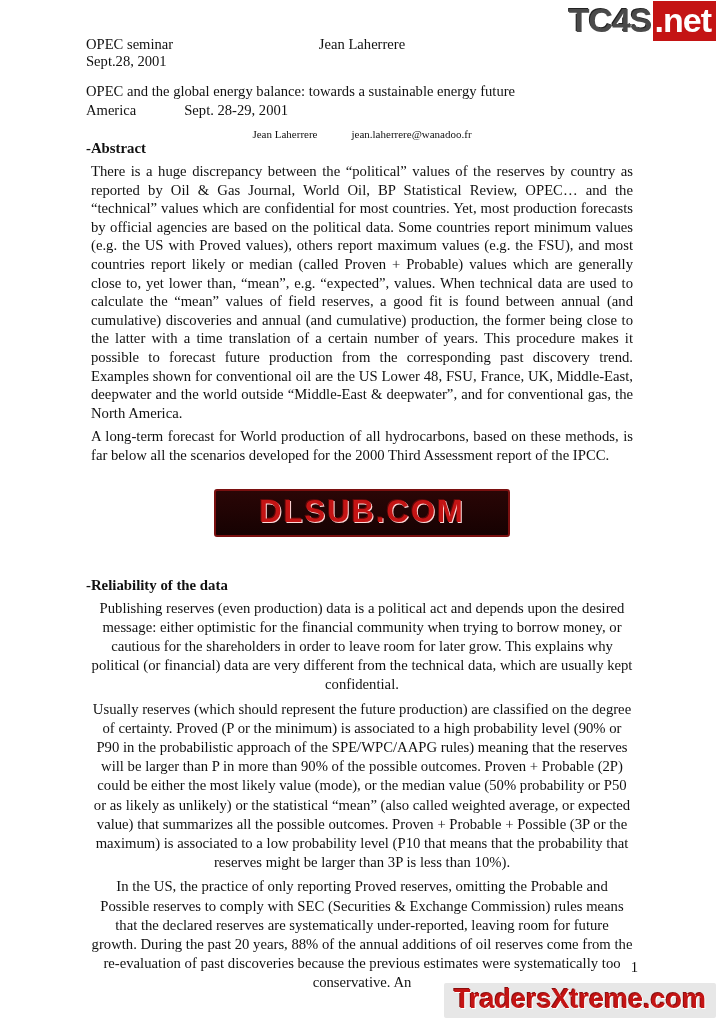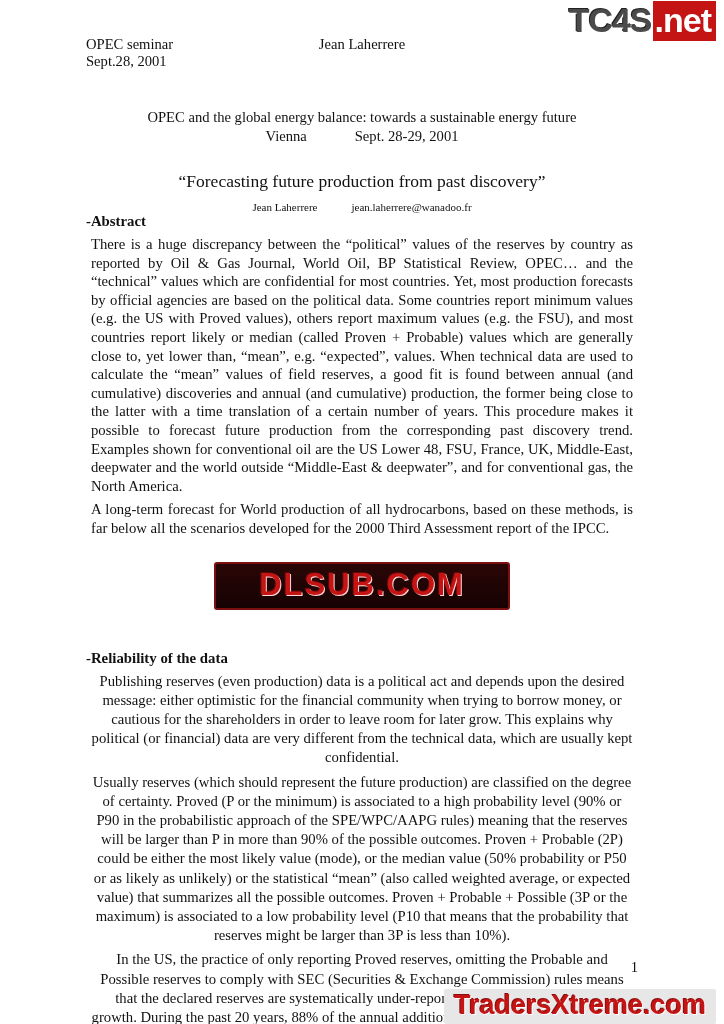--- a/index.html
+++ b/index.html
@@ -1,37 +1,37 @@
 <!DOCTYPE html>
 <html><head>
 <meta charset="utf-8">
 <style>
   html,body{margin:0;padding:0;background:#fff;}
   body{width:724px;height:1024px;overflow:hidden;font-family:"Liberation Serif","DejaVu Serif",serif;color:#111;}
   .page{position:relative;width:724px;height:1024px;box-sizing:border-box;padding:36px 86px 4px 86px;}
   .header-row{display:flex;justify-content:space-between;font-size:14.6px;flex-direction:column;}
   .header-row .center{position:absolute;left:0;right:0;text-align:center;}
   .header-row{position:relative;}
-  .conf-block{margin-top:38px;text-align:center;font-size:14.6px;line-height:18.5px;}
+  .conf-block{margin-top:12px;text-align:left;font-size:14.6px;line-height:18.5px;}
   .conf-line2 .gap{display:inline-block;width:48px;}
   .doc-title{margin-top:26px;text-align:center;font-size:17.5px;}
   .author-line{margin-top:9px;text-align:center;font-size:11px;}
   .author-line .gap{display:inline-block;width:34px;}
   .section-heading{font-weight:bold;font-size:14.8px;}
   .section p{margin:5px;font-size:14.7px;}
   .sec-abstract p{line-height:18.6px;text-align:justify;}
   .sec-reliability p{line-height:19.2px;text-align:center;}
   
   .wm-top{position:absolute;top:2px;right:8px;font-family:"Liberation Sans","DejaVu Sans",sans-serif;font-weight:800;font-size:34px;letter-spacing:-1px;line-height:36px;}
   .wm-top .brand{color:#4a4a4a;text-shadow:1px 1px 0 #fff,-1px -1px 0 #222;}
   .wm-top .net{background:#c41414;color:#fff;padding:0 5px 2px 2px;margin-left:1px;}
   .wm-mid{width:292px;margin:24px auto 0 auto;background:linear-gradient(#2a0606,#160202);border:2px solid #7a1010;border-radius:3px;text-align:center;
           font-family:"Liberation Sans","DejaVu Sans",sans-serif;font-weight:800;font-size:31px;letter-spacing:2px;padding:3px 0 5px 0;
           color:#c41414;text-shadow:1px 1px 0 #ffd9d9,-1px -1px 0 #5e0808;}
-  .wm-bottom{position:absolute;right:8px;bottom:0;background:#e7e7e7;padding:1px 10px 3px 10px;border-radius:2px;
+  .wm-bottom{position:absolute;right:8px;bottom:6px;background:#e7e7e7;padding:1px 10px 3px 10px;border-radius:2px;
           font-family:"Liberation Sans","DejaVu Sans",sans-serif;font-weight:800;font-size:27px;color:#c41414;
           text-shadow:1px 1px 0 #fff,-1px -1px 0 #8a0e0e;}
   .page-number{position:absolute;right:86px;bottom:48px;font-size:14.6px;}
   .reliability-block{margin-top:40px;}
 </style>
 </head>
 <body>
 
 <div class="page">
 
@@ -41,25 +41,24 @@
 
   <div class="header-row">
     <span>OPEC seminar</span>
     <span class="center">Jean Laherrere</span>
     <span>Sept.28, 2001</span>
   </div>
 
   <div class="conf-block">
     <div>OPEC and the global energy balance: towards a sustainable energy future</div>
     <div class="conf-line2">
-      <span>Vienna</span><span class="gap"></span><span>Sept. 28-29, 2001</span>
+      <span>America</span><span class="gap"></span><span>Sept. 28-29, 2001</span>
     </div>
   </div>
 
-  <div class="doc-title">“Forecasting future production from past discovery”</div>
 
   <div class="author-line">
     <span>Jean Laherrere</span><span class="gap"></span><span>jean.laherrere@wanadoo.fr</span>
   </div>
 
   <div class="section sec-abstract">
     <div class="section-heading">-Abstract</div>
     <p>There is a huge discrepancy between the “political” values of the reserves by country as reported by Oil &amp; Gas Journal, World Oil, BP Statistical Review, OPEC… and the “technical” values which are confidential for most countries. Yet, most production forecasts by official agencies are based on the political data. Some countries report minimum values (e.g. the US with Proved values), others report maximum values (e.g. the FSU), and most countries report likely or median (called Proven + Probable) values which are generally close to, yet lower than, “mean”, e.g. “expected”, values. When technical data are used to calculate the “mean” values of field reserves, a good fit is found between annual (and cumulative) discoveries and annual (and cumulative) production, the former being close to the latter with a time translation of a certain number of years. This procedure makes it possible to forecast future production from the corresponding past discovery trend. Examples shown for conventional oil are the US Lower 48, FSU, France, UK, Middle-East, deepwater and the world outside “Middle-East &amp; deepwater”, and for conventional gas, the North America.</p>
     <p>A long-term forecast for World production of all hydrocarbons, based on these methods, is far below all the scenarios developed for the 2000 Third Assessment report of the IPCC.</p>
   </div>

